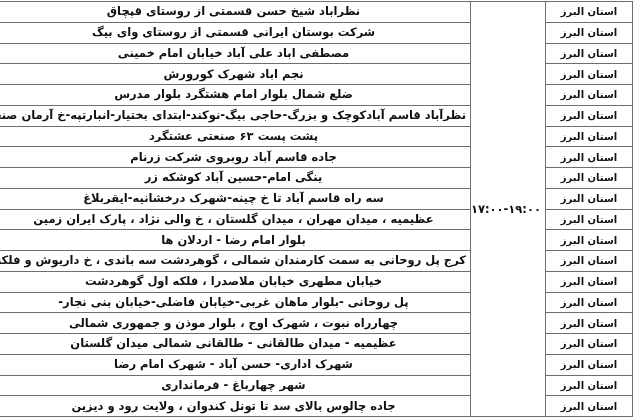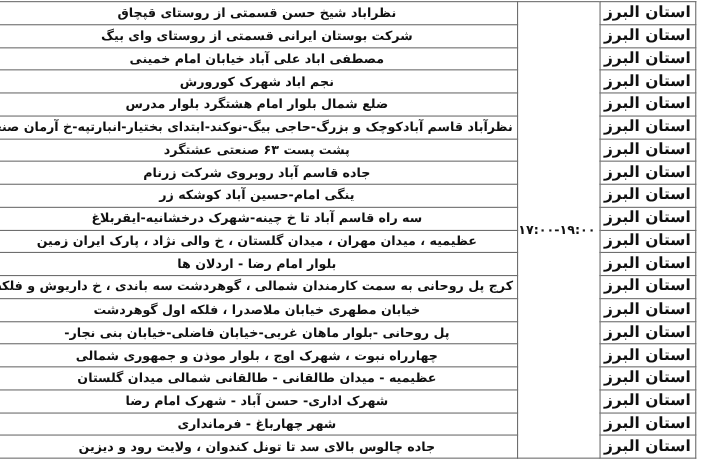--- a/index.html
+++ b/index.html
@@ -36,22 +36,22 @@
       height: 19.75px;
       padding: 0 4px;
       font-weight: bold;
       color: #111111;
       white-space: nowrap;
       overflow: hidden;
       line-height: 19px;
     }
     td.province {
       width: 78px;
-      text-align: right;
-      font-size: 14px;
+      text-align: center;
+      font-size: 10px;
       border-top: 2px solid #7a7a7a;
     }
     td.time {
       width: 66px;
       text-align: center;
       vertical-align: middle;
       font-size: 11.5px;
       border-top: none;
       border-bottom: none;
     }

